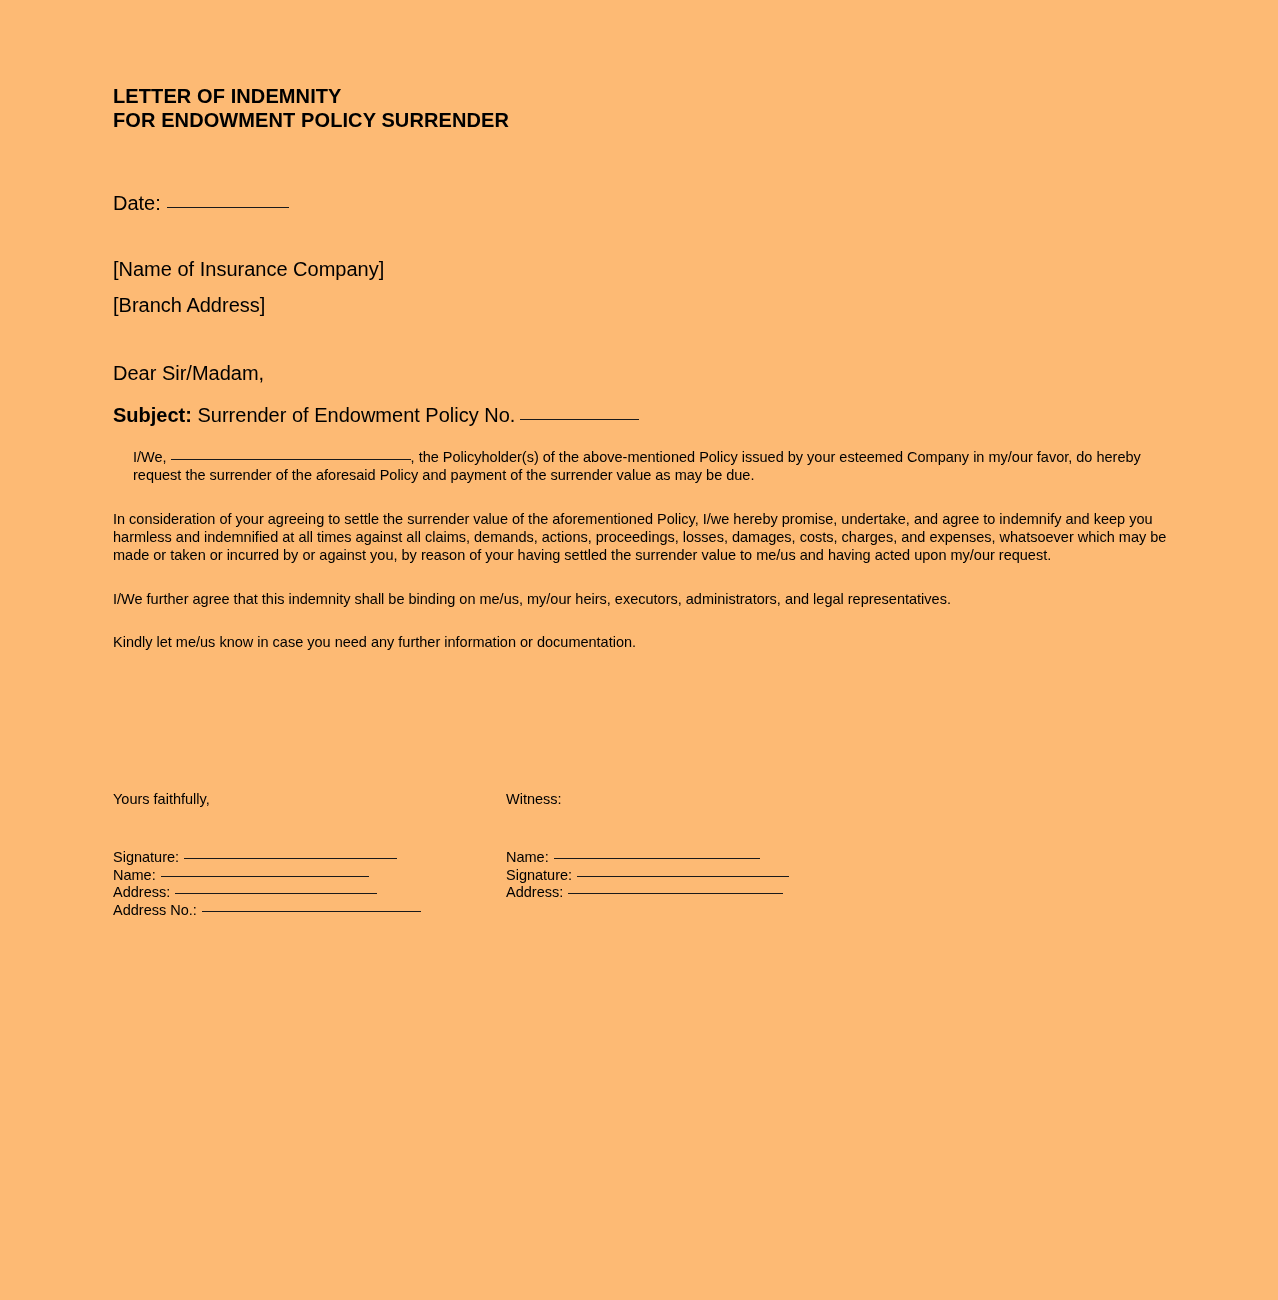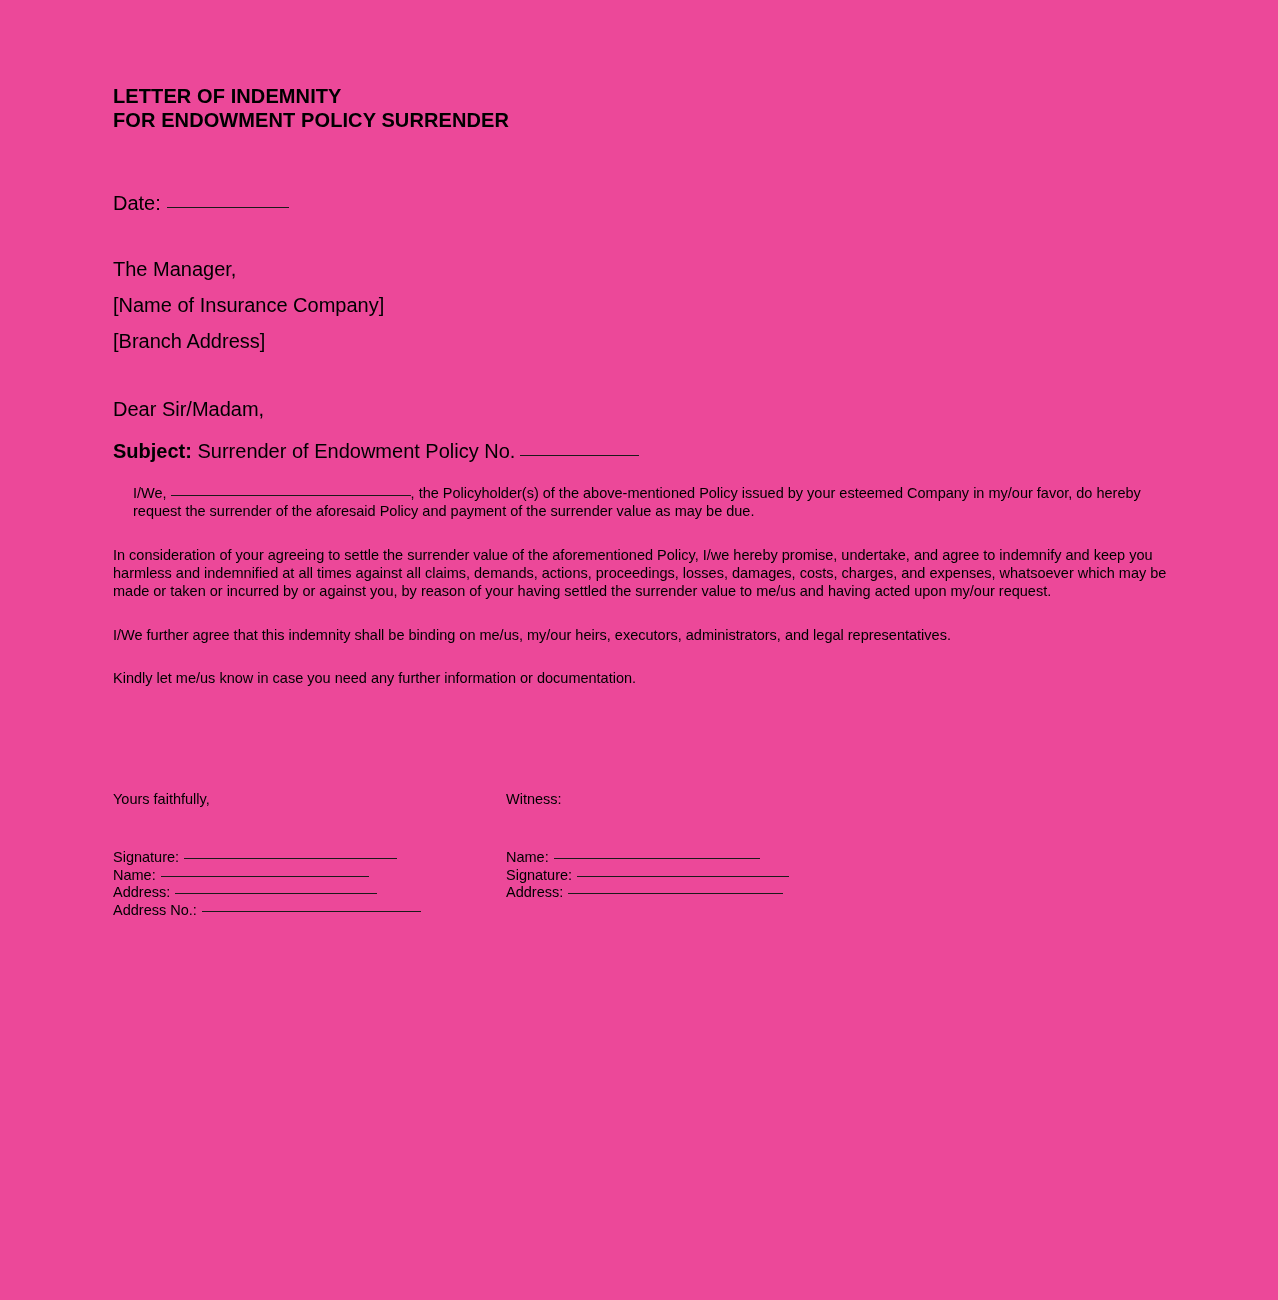--- a/index.html
+++ b/index.html
@@ -12,21 +12,21 @@
     height: 1300px;
     font-family: "Liberation Sans", sans-serif;
     color: #000000;
     -webkit-font-smoothing: antialiased;
   }
 
   .page {
     position: relative;
     width: 1278px;
     height: 1300px;
-    background: #ec4899;
+    background: #fdba74;
     overflow: hidden;
   }
 
   .content {
     position: absolute;
     left: 113px;
     top: 84px;
     width: 1060px;
   }
 
@@ -141,21 +141,20 @@
     <h1 class="doc-title">
       <span class="title-line">LETTER OF INDEMNITY</span>
       <span class="title-line">FOR ENDOWMENT POLICY SURRENDER</span>
     </h1>
 
     <div class="blk-date">
       <div class="line"><span>Date:</span><span class="rule rule-date"></span></div>
     </div>
 
     <div class="blk-to">
-      <div class="line">The Manager,</div>
       <div class="line">[Name of Insurance Company]</div>
       <div class="line">[Branch Address]</div>
     </div>
 
     <div class="blk-dear">
       <div class="line">Dear Sir/Madam,</div>
     </div>
 
     <div class="blk-subject">
       <div class="line"><span class="bold">Subject:</span> <span>Surrender of Endowment Policy No.</span><span class="rule rule-subject"></span></div>

